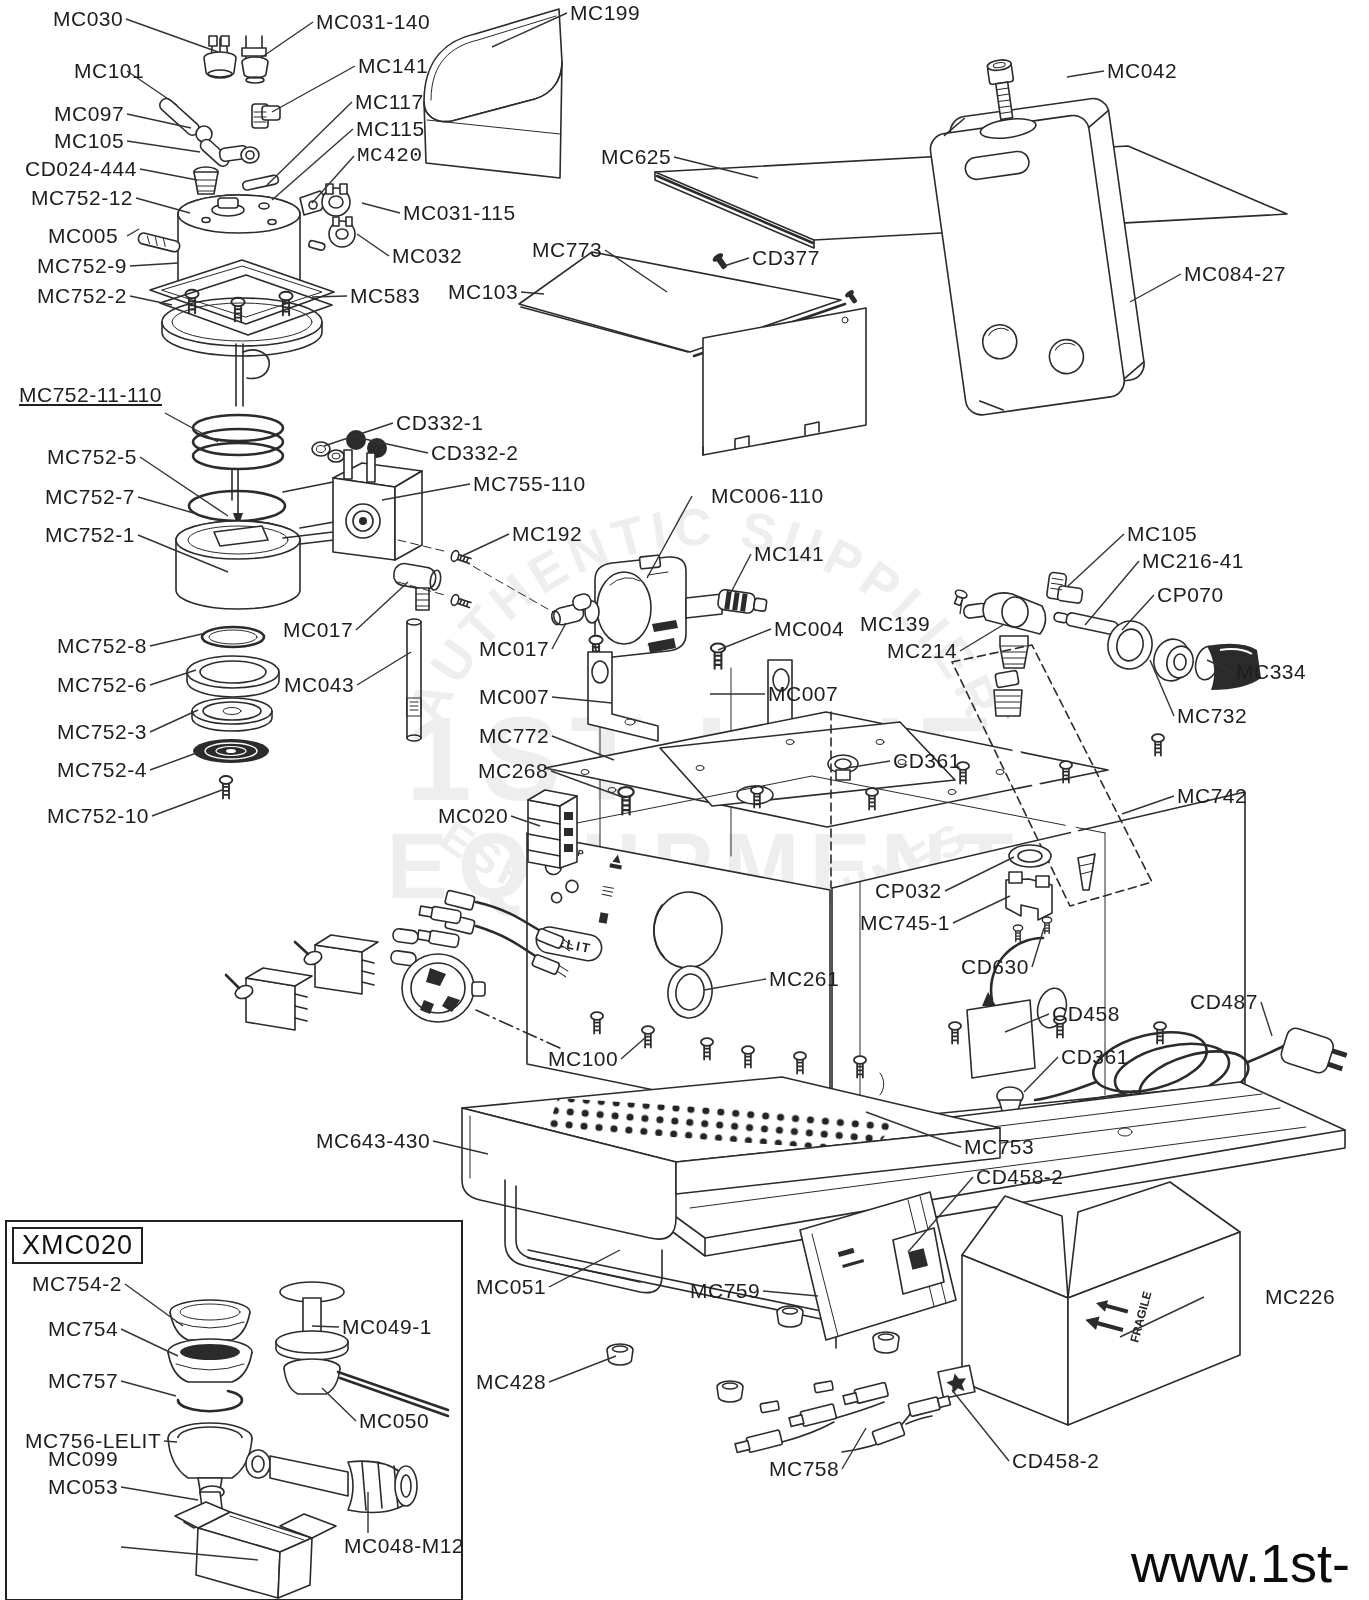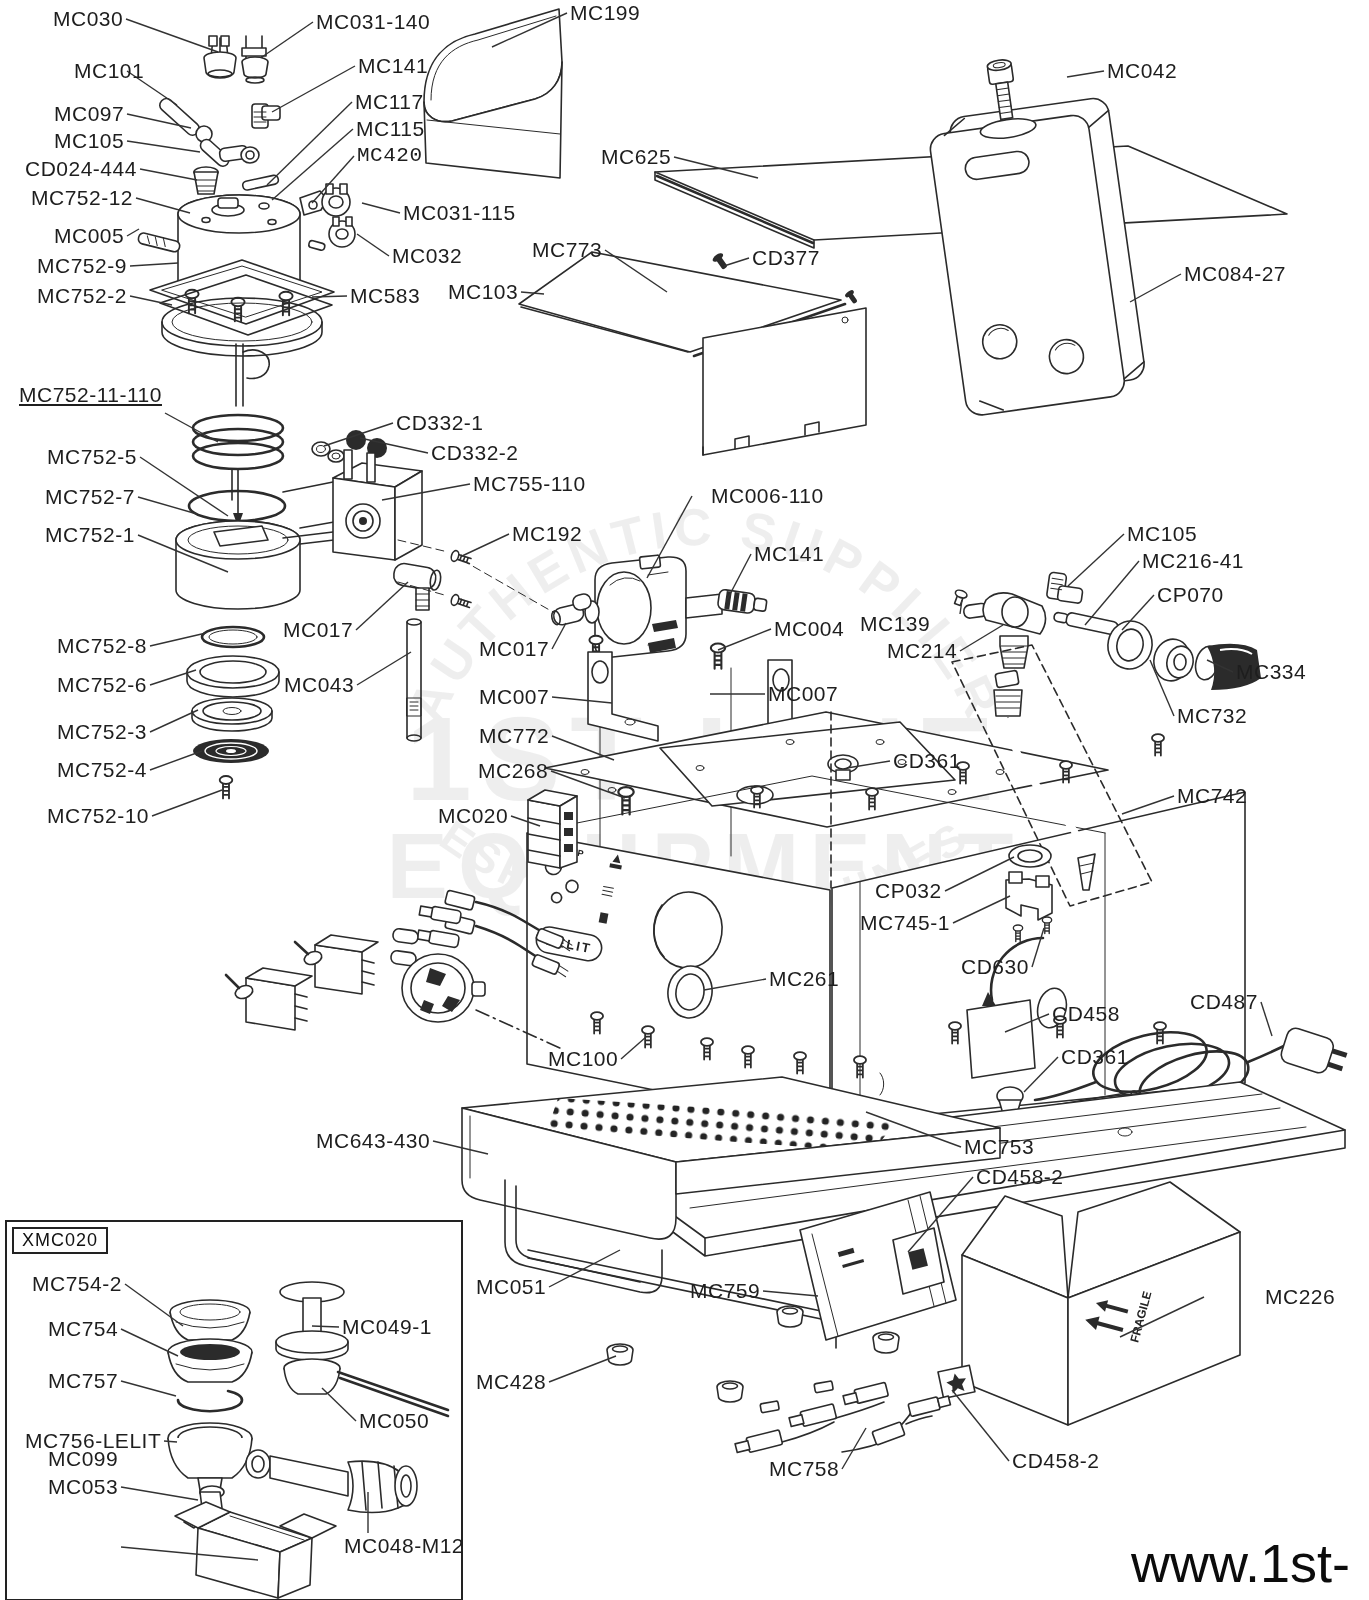--- a/index.html
+++ b/index.html
@@ -12,21 +12,21 @@
   .thin{stroke-width:1;}
   .thk{stroke-width:2.6;}
   .dash{stroke-dasharray:8 5;}
   .dashdot{stroke-dasharray:14 5 2 5;}
   #labels .lbl{position:absolute;white-space:nowrap;font-size:21px;letter-spacing:.5px;
        color:#1e1e1e;line-height:22px;}
   #leaders line{stroke:#333;stroke-width:1.4;}
   #inset-box{position:absolute;left:5px;top:1220px;width:454px;height:377px;
        border:2.5px solid #222;}
   #inset-title{position:absolute;left:12px;top:1227px;border:2.5px solid #222;
-       padding:1px 8px;font-size:18px;letter-spacing:1px;color:#111;}
+       padding:1px 8px;font-size:27px;letter-spacing:1px;color:#111;}
   #website{position:absolute;left:930px;top:1532px;width:420px;text-align:right;
        font-size:54px;color:#0c0c0c;letter-spacing:0px;}
   .wm-big{font-weight:bold;letter-spacing:10px;}
   text{font-family:"Liberation Sans","DejaVu Sans",sans-serif;}
 </style>
 </head>
 <body>
 
 <svg id="art" width="1369" height="1600" viewBox="0 0 1369 1600">
   <defs>
@@ -756,21 +756,21 @@
     <div class="lbl" style="left: 54px; top: 60px; margin-left: 20px;">MC101</div>
     <div class="lbl" style="left: 358px; top: 55px;">MC141</div>
     <div class="lbl" style="left: 54px; top: 103px;">MC097</div>
     <div class="lbl" style="left: 355px; top: 91px;">MC117</div>
     <div class="lbl" style="left: 54px; top: 130px;">MC105</div>
     <div class="lbl" style="left: 356px; top: 118px;">MC115</div>
     <div class="lbl" style="left: 25px; top: 158px;">CD024-444</div>
     <div class="lbl" style="left: 357px; top: 145px; font-family: Liberation Mono, monospace;">MC420</div>
     <div class="lbl" style="left: 31px; top: 187px;">MC752-12</div>
     <div class="lbl" style="left: 403px; top: 202px;">MC031-115</div>
-    <div class="lbl" style="left: 54px; top: 225px;">MC005</div>
+    <div class="lbl" style="left: 48px; top: 225px;">MC005</div>
     <div class="lbl" style="left: 392px; top: 245px;">MC032</div>
     <div class="lbl" style="left: 37px; top: 255px;">MC752-9</div>
     <div class="lbl" style="left: 37px; top: 285px;">MC752-2</div>
     <div class="lbl" style="left: 350px; top: 285px;">MC583</div>
     <div class="lbl" style="left: 570px; top: 2px;">MC199</div>
     <div class="lbl" style="left: 1107px; top: 60px;">MC042</div>
     <div class="lbl" style="left: 601px; top: 146px;">MC625</div>
     <div class="lbl" style="left: 532px; top: 239px;">MC773</div>
     <div class="lbl" style="left: 752px; top: 247px;">CD377</div>
     <div class="lbl" style="left: 448px; top: 281px;">MC103</div>

